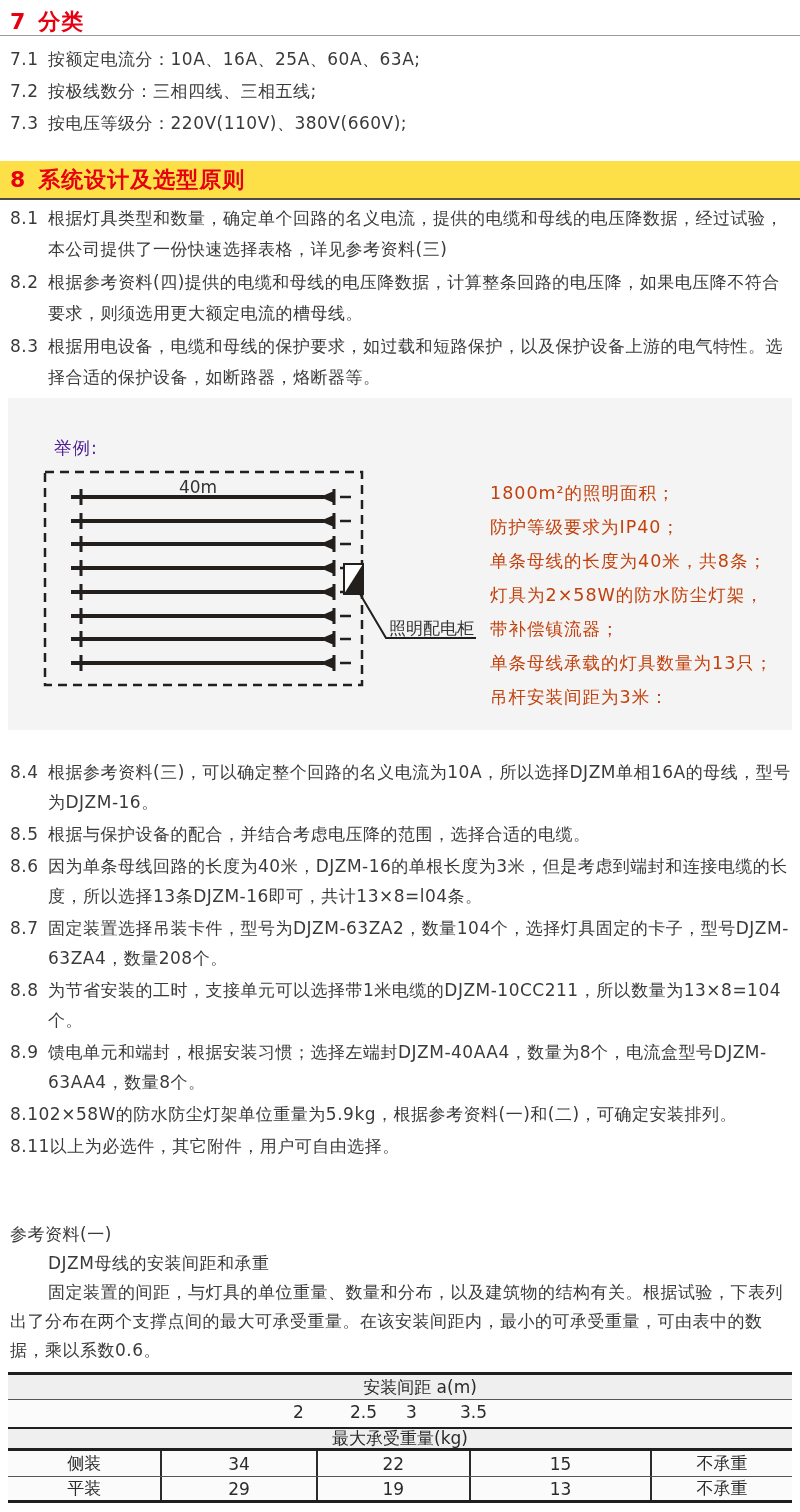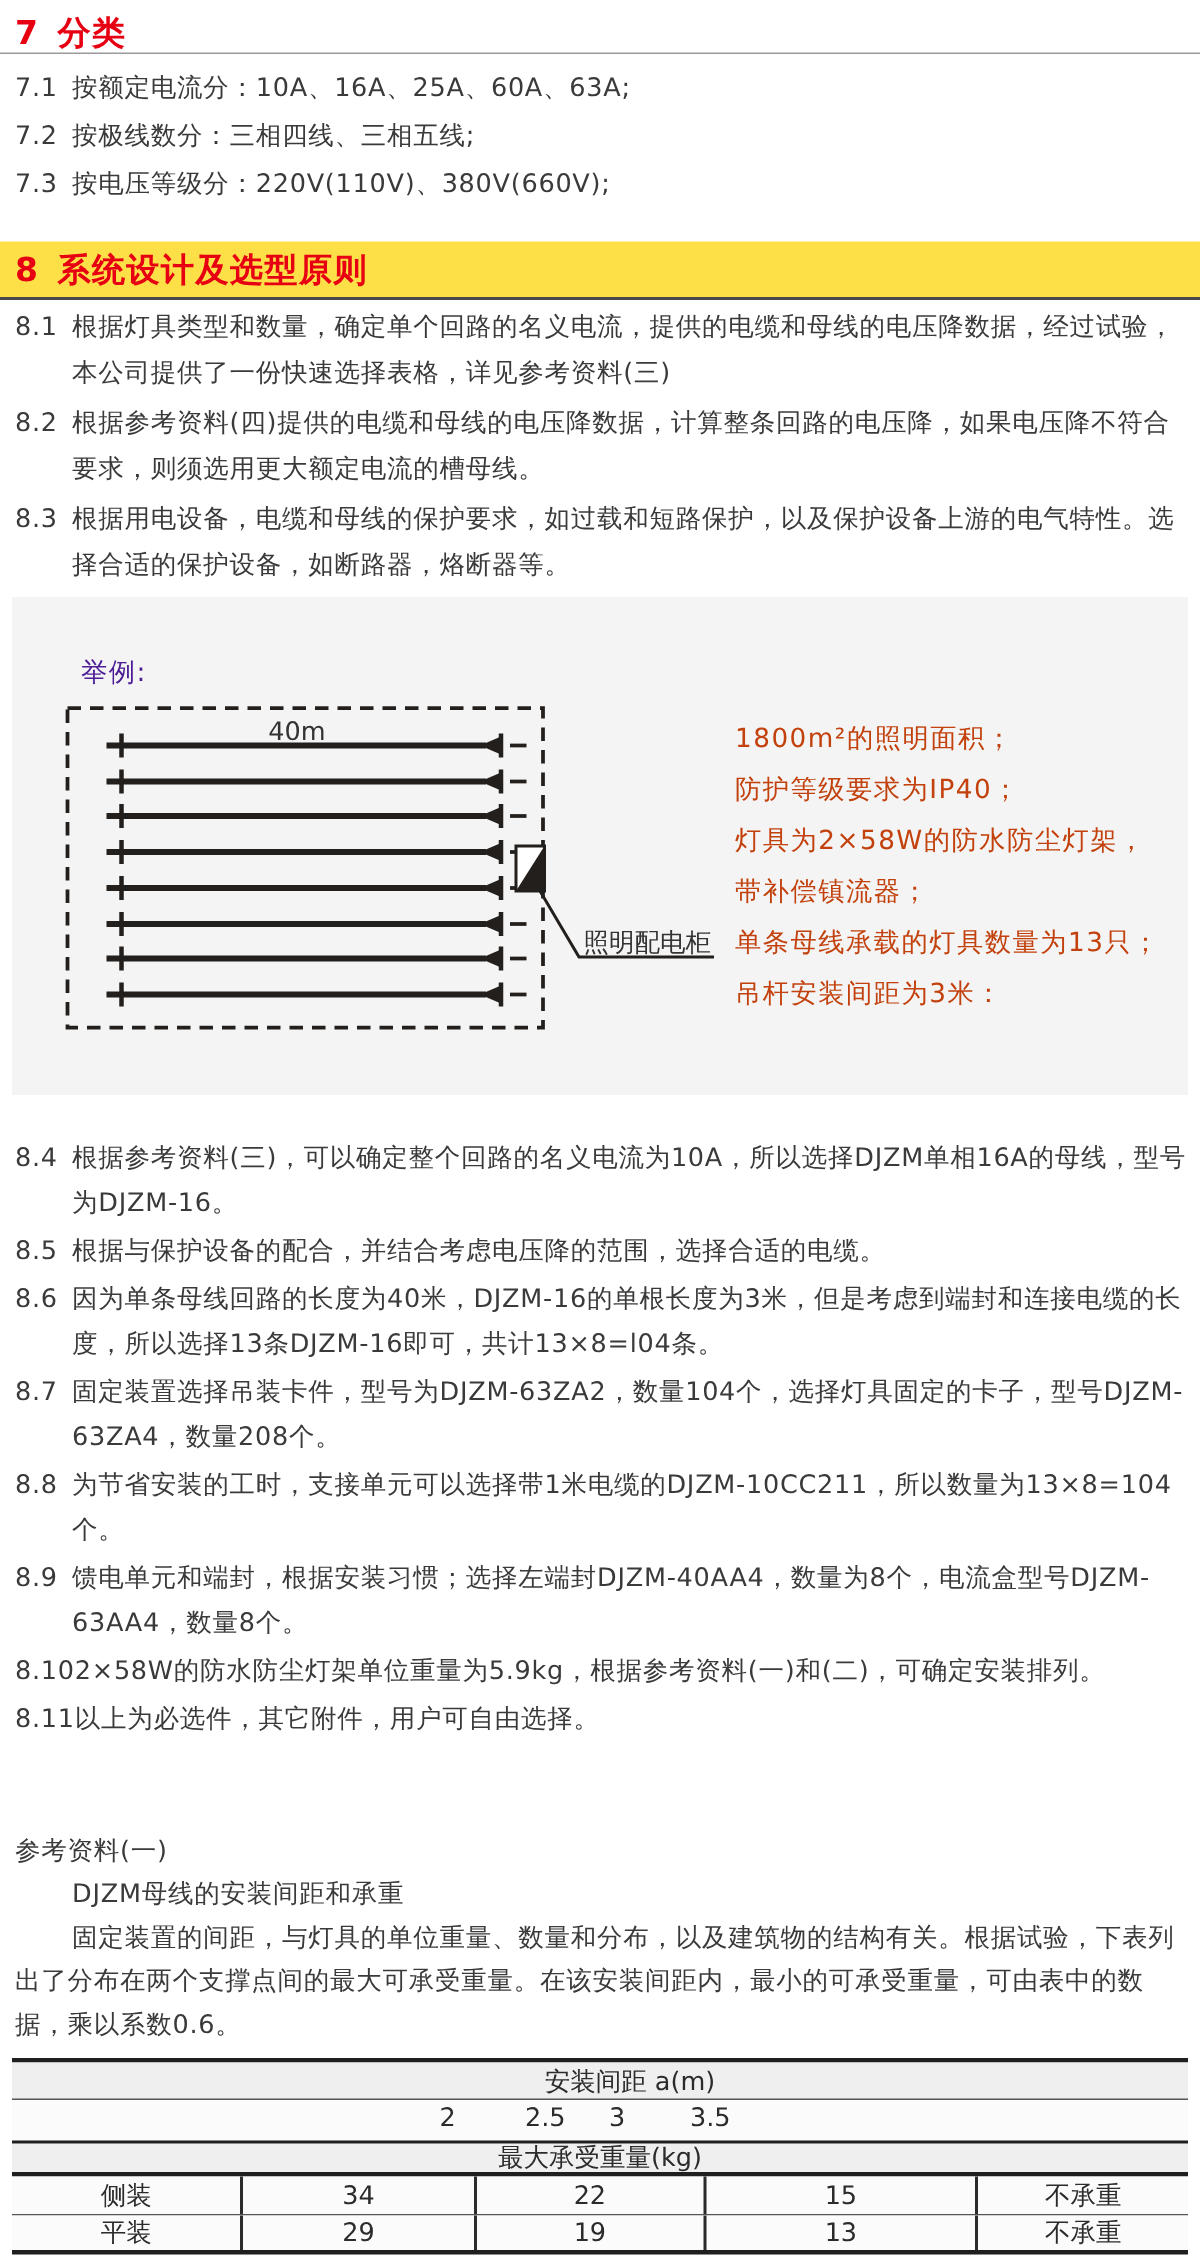--- a/index.html
+++ b/index.html
@@ -176,20 +176,21 @@
       </g>
       <path class="leader" d="M352 196 L378 240 L468 240"></path>
       <text x="381" y="236">照明配电柜</text>
     </svg>
 
     <div class="example-label">举例:</div>
 
     <div class="example-notes">
       <div>1800m²的照明面积；</div>
       <div>防护等级要求为IP40；</div>
+      <div>单条母线的长度为40米，共8条；</div>
       <div>灯具为2×58W的防水防尘灯架，</div>
       <div>带补偿镇流器；</div>
       <div>单条母线承载的灯具数量为13只；</div>
       <div>吊杆安装间距为3米：</div>
     </div>
   </div>
 
   <div class="items items8b">
     <div class="item">
       <span class="inum">8.4</span>

